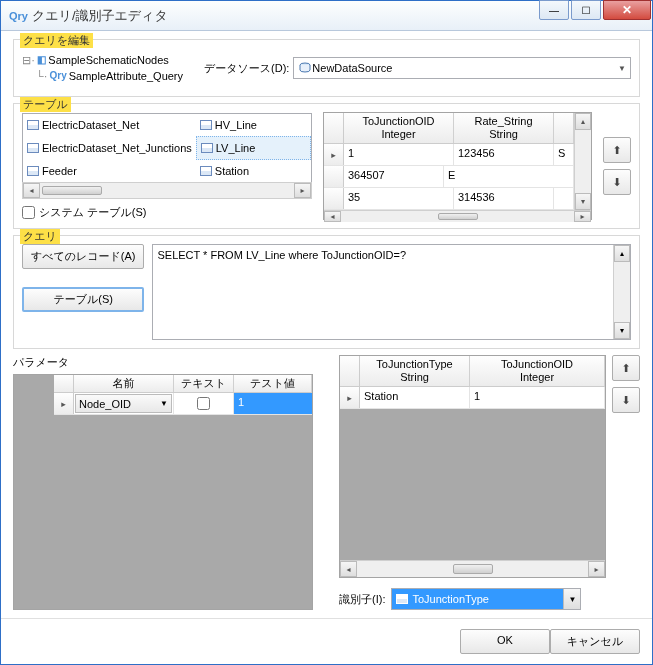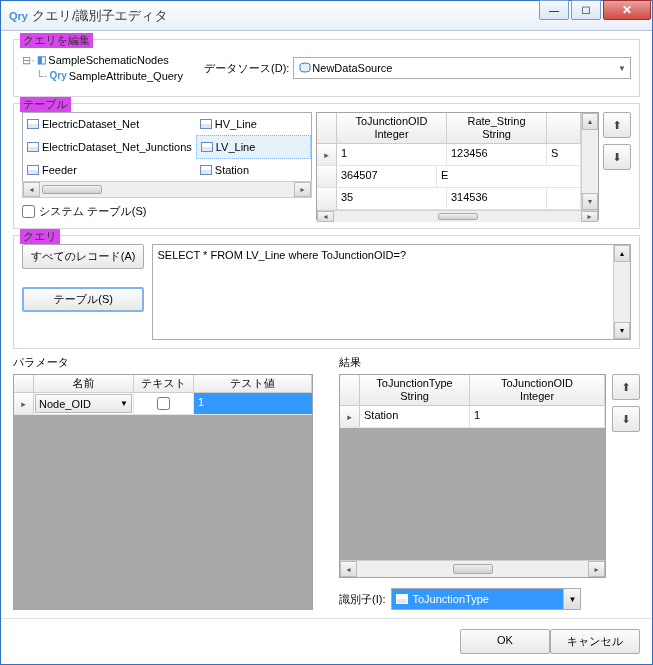--- a/index.html
+++ b/index.html
@@ -6,34 +6,34 @@
 body { font-family: "MS UI Gothic", "Meiryo", sans-serif; font-size: 11px; background: #fff; }
 .window { width: 653px; height: 665px; border: 1px solid #2e6fc7; background: #fff; display: flex; flex-direction: column; }
 .titlebar { height: 30px; background: linear-gradient(#fdfefe, #e8f0f8); display: flex; align-items: center; padding-left: 8px; border-bottom: 1px solid #b8c8dc; }
 .titlebar-text { color: #333; font-size: 13px; flex: 1; }
 .title-icon { color: #4a90d9; font-weight: bold; margin-right: 4px; font-size: 11px; }
 .title-controls { display: flex; height: 100%; }
 .title-btn { width: 30px; height: 20px; margin: 0 1px; border: 1px solid #7a9acc; background: linear-gradient(#f4f8fc, #dde8f4); display: flex; align-items: center; justify-content: center; font-size: 10px; border-radius: 0 0 2px 2px; margin-top: -1px;}
 .title-btn.close { width: 48px; background: linear-gradient(#e9a0a0, #d34b3f); color: #fff; font-weight: bold; font-size: 12px; border-color: #a03030; }
 .content { padding: 8px 12px; flex: 1; display: flex; flex-direction: column; gap: 6px; overflow: hidden;}
 .group { border: 1px solid #d8d8d8; padding: 8px; position: relative; }
-.group-label { position: absolute; top: -7px; left: 6px; background: #d946ef; padding: 0 3px; color: #333; }
+.group-label { position: absolute; top: -7px; left: 6px; background: #fde047; padding: 0 3px; color: #333; }
 .edit-row { display: flex; gap: 8px; align-items: center; }
 .tree { width: 174px; font-size: 11px; line-height: 16px; padding: 4px 0;}
 .tree-node { display: flex; align-items: center; gap: 2px; }
 .tree-node.child { padding-left: 14px; }
 .tree-dash { color: #888; }
 .qry-icon { color: #4a90d9; font-weight: bold; font-size: 10px; }
 .datasource { display: flex; align-items: center; gap: 4px; flex: 1; }
 .ds-label { white-space: nowrap; }
 .ds-select { flex: 1; height: 22px; border: 1px solid #abadb3; background: #fff; display: flex; align-items: center; padding: 0 4px; position: relative; }
 .ds-select .arrow { position: absolute; right: 4px; color: #555; font-size: 8px; }
 .db-icon { width: 14px; height: 12px; display: inline-block; }
 .db-icon svg { width: 100%; height: 100%; }
-.tables-row { display: flex; gap: 4px; align-items: flex-start; }
+.tables-row { display: flex; gap: 11px; align-items: center; }
 .tables-left { width: 290px; }
 .table-list { border: 1px solid #abadb3; background: #fff; display: grid; grid-template-columns: 1fr 1fr; height: 70px; overflow: hidden; }
 .table-list .itm { display: flex; align-items: center; gap: 3px; padding: 1px 4px; }
 .table-list .sel { background: #e5f1fb; border: 1px dotted #7eb4ea; }
 .grid-icon { width: 12px; height: 10px; border: 1px solid #6b8bbd; display: inline-block; background: linear-gradient(#fff 50%, #dce8f6 50%); position: relative; }
 .hscrollbar { height: 17px; border: 1px solid #cfcfcf; background: #efefef; display: flex; align-items: center; margin-top: -1px; }
 .hscrollbar .sbtn { width: 17px; height: 100%; background: linear-gradient(#f6f6f6,#dedede); border: 1px solid #bbb; display: flex; align-items: center; justify-content: center; font-size: 8px; color: #555; }
 .hscrollbar .thumb { width: 60px; height: 60%; background: linear-gradient(#f0f0f0,#d0d0d0); border: 1px solid #aaa; border-radius: 2px; margin-left: 2px; }
 .checkbox-row { display: flex; align-items: center; gap: 4px; margin-top: 6px; }
 input[type=checkbox] { width: 13px; height: 13px; }
@@ -54,21 +54,21 @@
 .query-row { display: flex; gap: 8px; }
 .query-btns { display: flex; flex-direction: column; gap: 18px; }
 .btn { border: 1px solid #acacac; background: linear-gradient(#fdfdfd,#e8e8e8); padding: 4px 8px; border-radius: 2px; min-width: 110px; text-align: center; }
 .btn.active { border: 2px solid #7eb4ea; padding: 3px 7px;}
 .sql-area { flex: 1; border: 1px solid #abadb3; background: #fff; padding: 4px; height: 96px; position: relative;}
 .sql-area .vbar2 { position:absolute; right:0; top:0; bottom:0; width:17px; background:#efefef; border-left:1px solid #cfcfcf; display:flex; flex-direction:column;}
 .bottom-row { display: flex; gap: 26px; flex: 1; min-height:0;}
 .param-col { width: 300px; display:flex; flex-direction:column;}
 .result-col { flex: 1; display:flex; flex-direction:column;}
 .section-label { margin-bottom: 4px; }
-.param-grid { border: 1px solid #a4a4a4; background: #a9a9a9; flex:1; display:flex; flex-direction:column;}
+.param-grid { border: 1px solid #a4a4a4; background: #a9a9a9; flex:1; display:flex; flex-direction:column;padding-left:40px;}
 .param-grid .dg-header { background: linear-gradient(#fefefe,#ececec);}
 .param-grid .body { background:#fff;}
 .pcell-name { flex:1; display:flex; align-items:center; background:linear-gradient(#fafafa,#e8e8e8); border:1px solid #bbb; margin:1px; padding:0 3px; position:relative;}
 .pcell-name .arrow { margin-left:auto; font-size:8px;}
 .sel-row { background: #fff; }
 .testval { background: #3399ff; color:#fff; flex:1; padding:3px 4px;}
 .result-area { display:flex; gap:6px; flex:1;}
 .result-grid { flex:1; display:flex; flex-direction:column; border:1px solid #a4a4a4; background:#a9a9a9;}
 .ident-row { display:flex; align-items:center; gap:6px; margin-top:10px;}
 .ident-select { width: 190px; height:22px; border:1px solid #abadb3; display:flex;}
@@ -265,21 +265,20 @@
                 <input type="checkbox" style="">
               </div>
               <div class="testval">1</div>
             </div>
           </div>
           <div style="flex:1; background:#a9a9a9;"></div>
         </div>
       </div>
 
       <div class="result-col">
-        <div class="section-label">結果</div>
         <div class="result-area">
           <div class="result-grid">
             <div style="background:#fff;">
               <div class="dg-header">
                 <div class="rowhead"></div>
                 <div class="hcell" style="width:110px;">
                   <div>ToJunctionType</div>
                   <div>String</div>
                 </div>
                 <div class="hcell" style="flex:1;">

